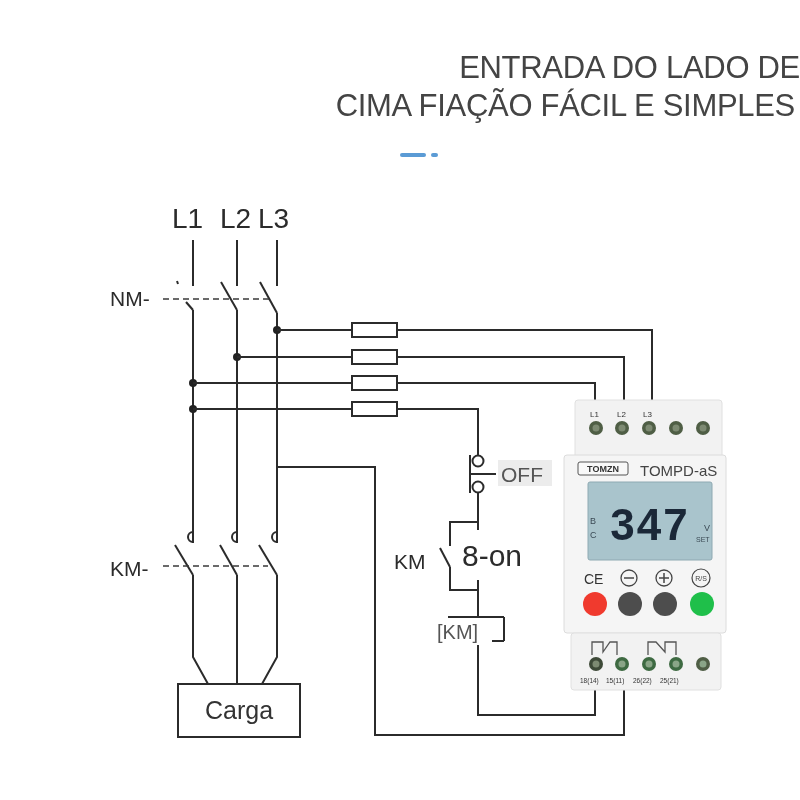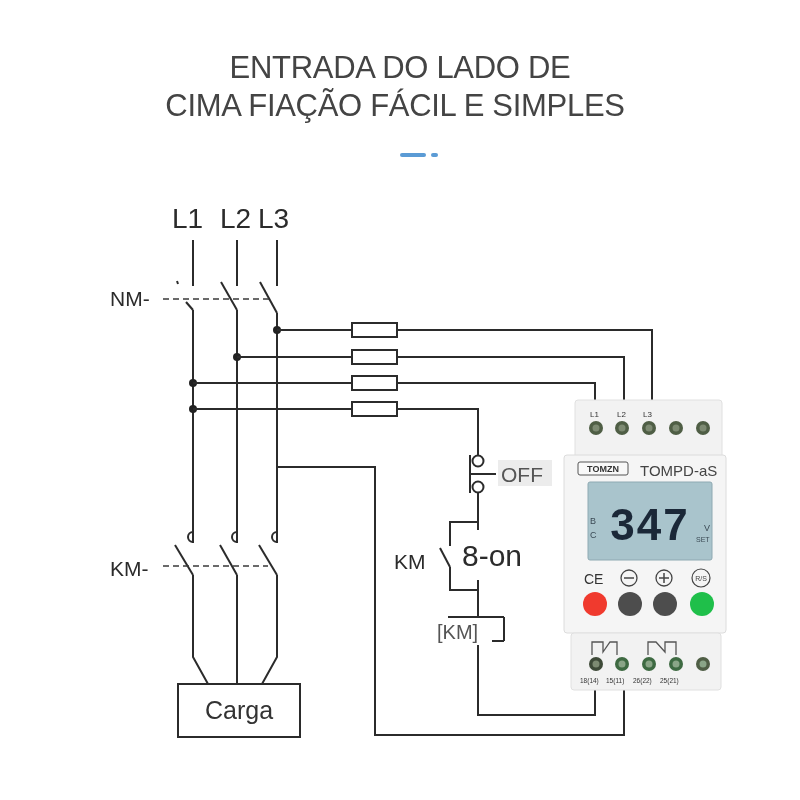--- a/index.html
+++ b/index.html
@@ -1,17 +1,17 @@
 <!DOCTYPE html>
 <html><head>
 <meta charset="utf-8">
 <style>
   html,body{margin:0;padding:0;background:#ffffff;}
   body{width:800px;height:800px;position:relative;overflow:hidden;font-family:"Liberation Sans",sans-serif;}
-  .title{position:absolute;left:0;width:800px;text-align:center;color:#444;font-size:31px;letter-spacing:-0.3px;}
+  .title{position:absolute;left:0;width:800px;text-align:right;color:#444;font-size:31px;letter-spacing:-0.3px;}
   .t1{top:50px;}
   .t2{top:88px;left:-5px;}
   .accent{position:absolute;top:153px;height:4px;border-radius:2px;background:#5b9bd5;}
   svg{position:absolute;left:0;top:0;}
   .wire{stroke:#2b2b2b;stroke-width:2;fill:none;}
   .dash{stroke:#3a3a3a;stroke-width:1.6;stroke-dasharray:6 4;fill:none;}
   .lbl{font-family:"Liberation Sans",sans-serif;fill:#2b2b2b;}
   .dev-text{font-family:"Liberation Sans",sans-serif;}
 </style>
 </head>

